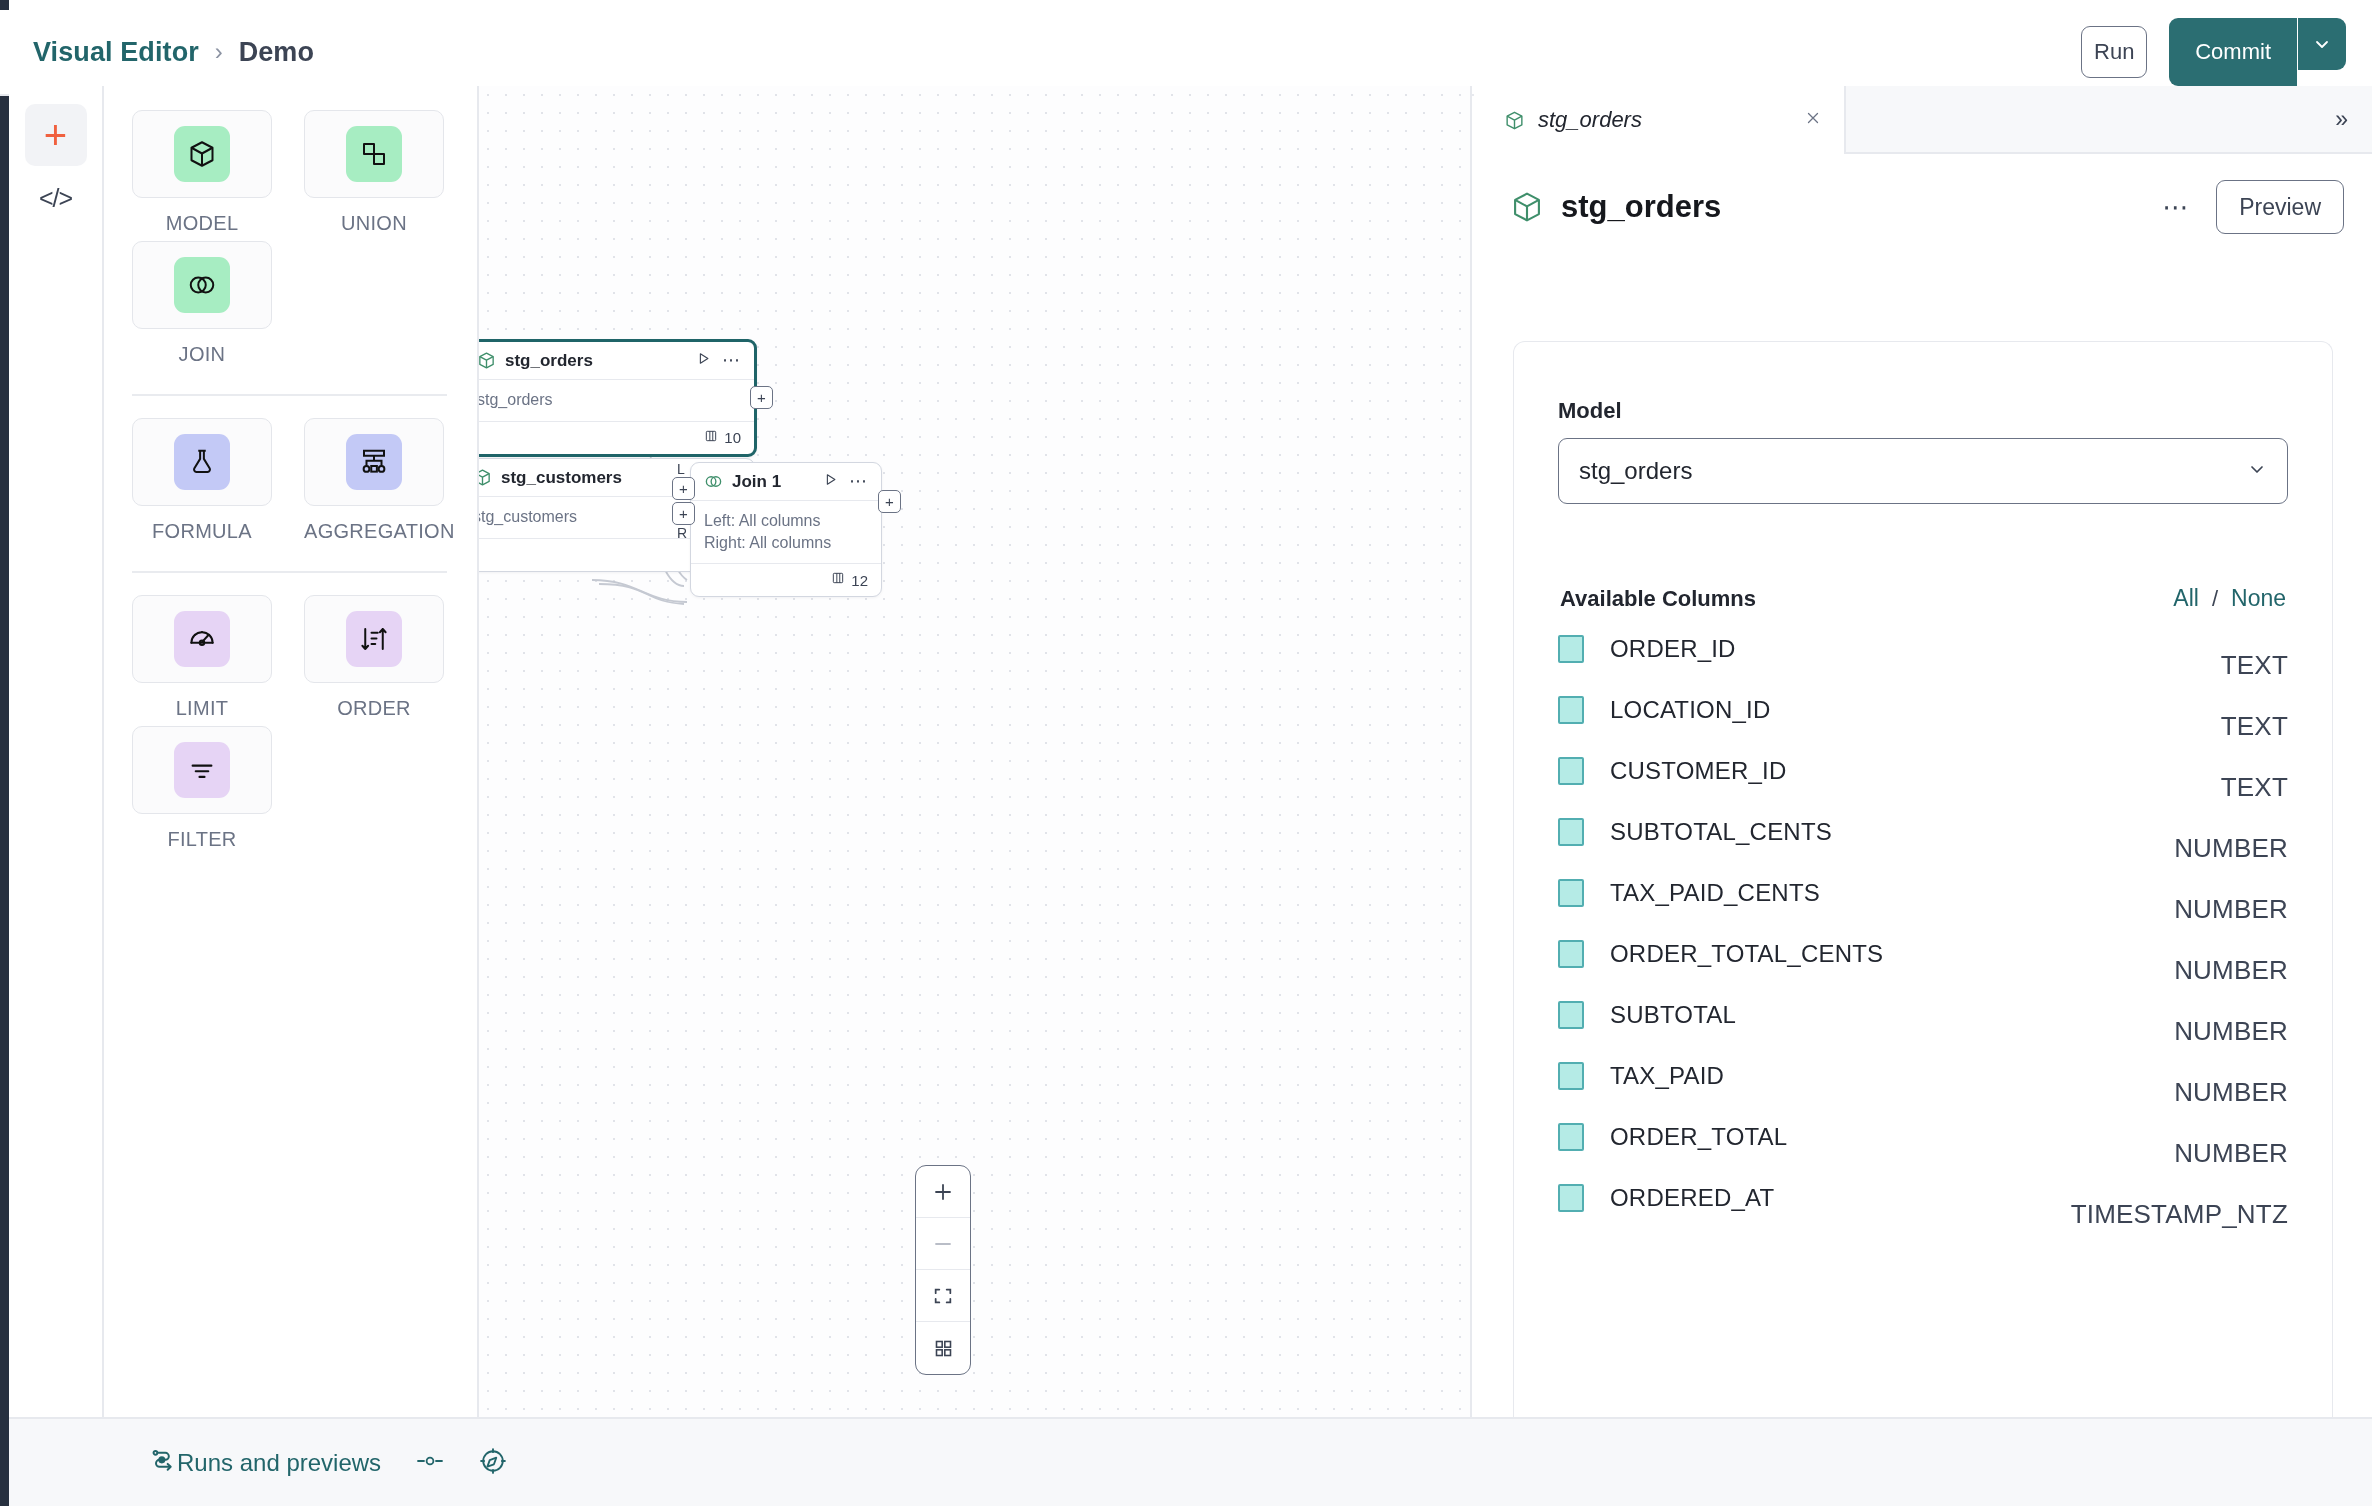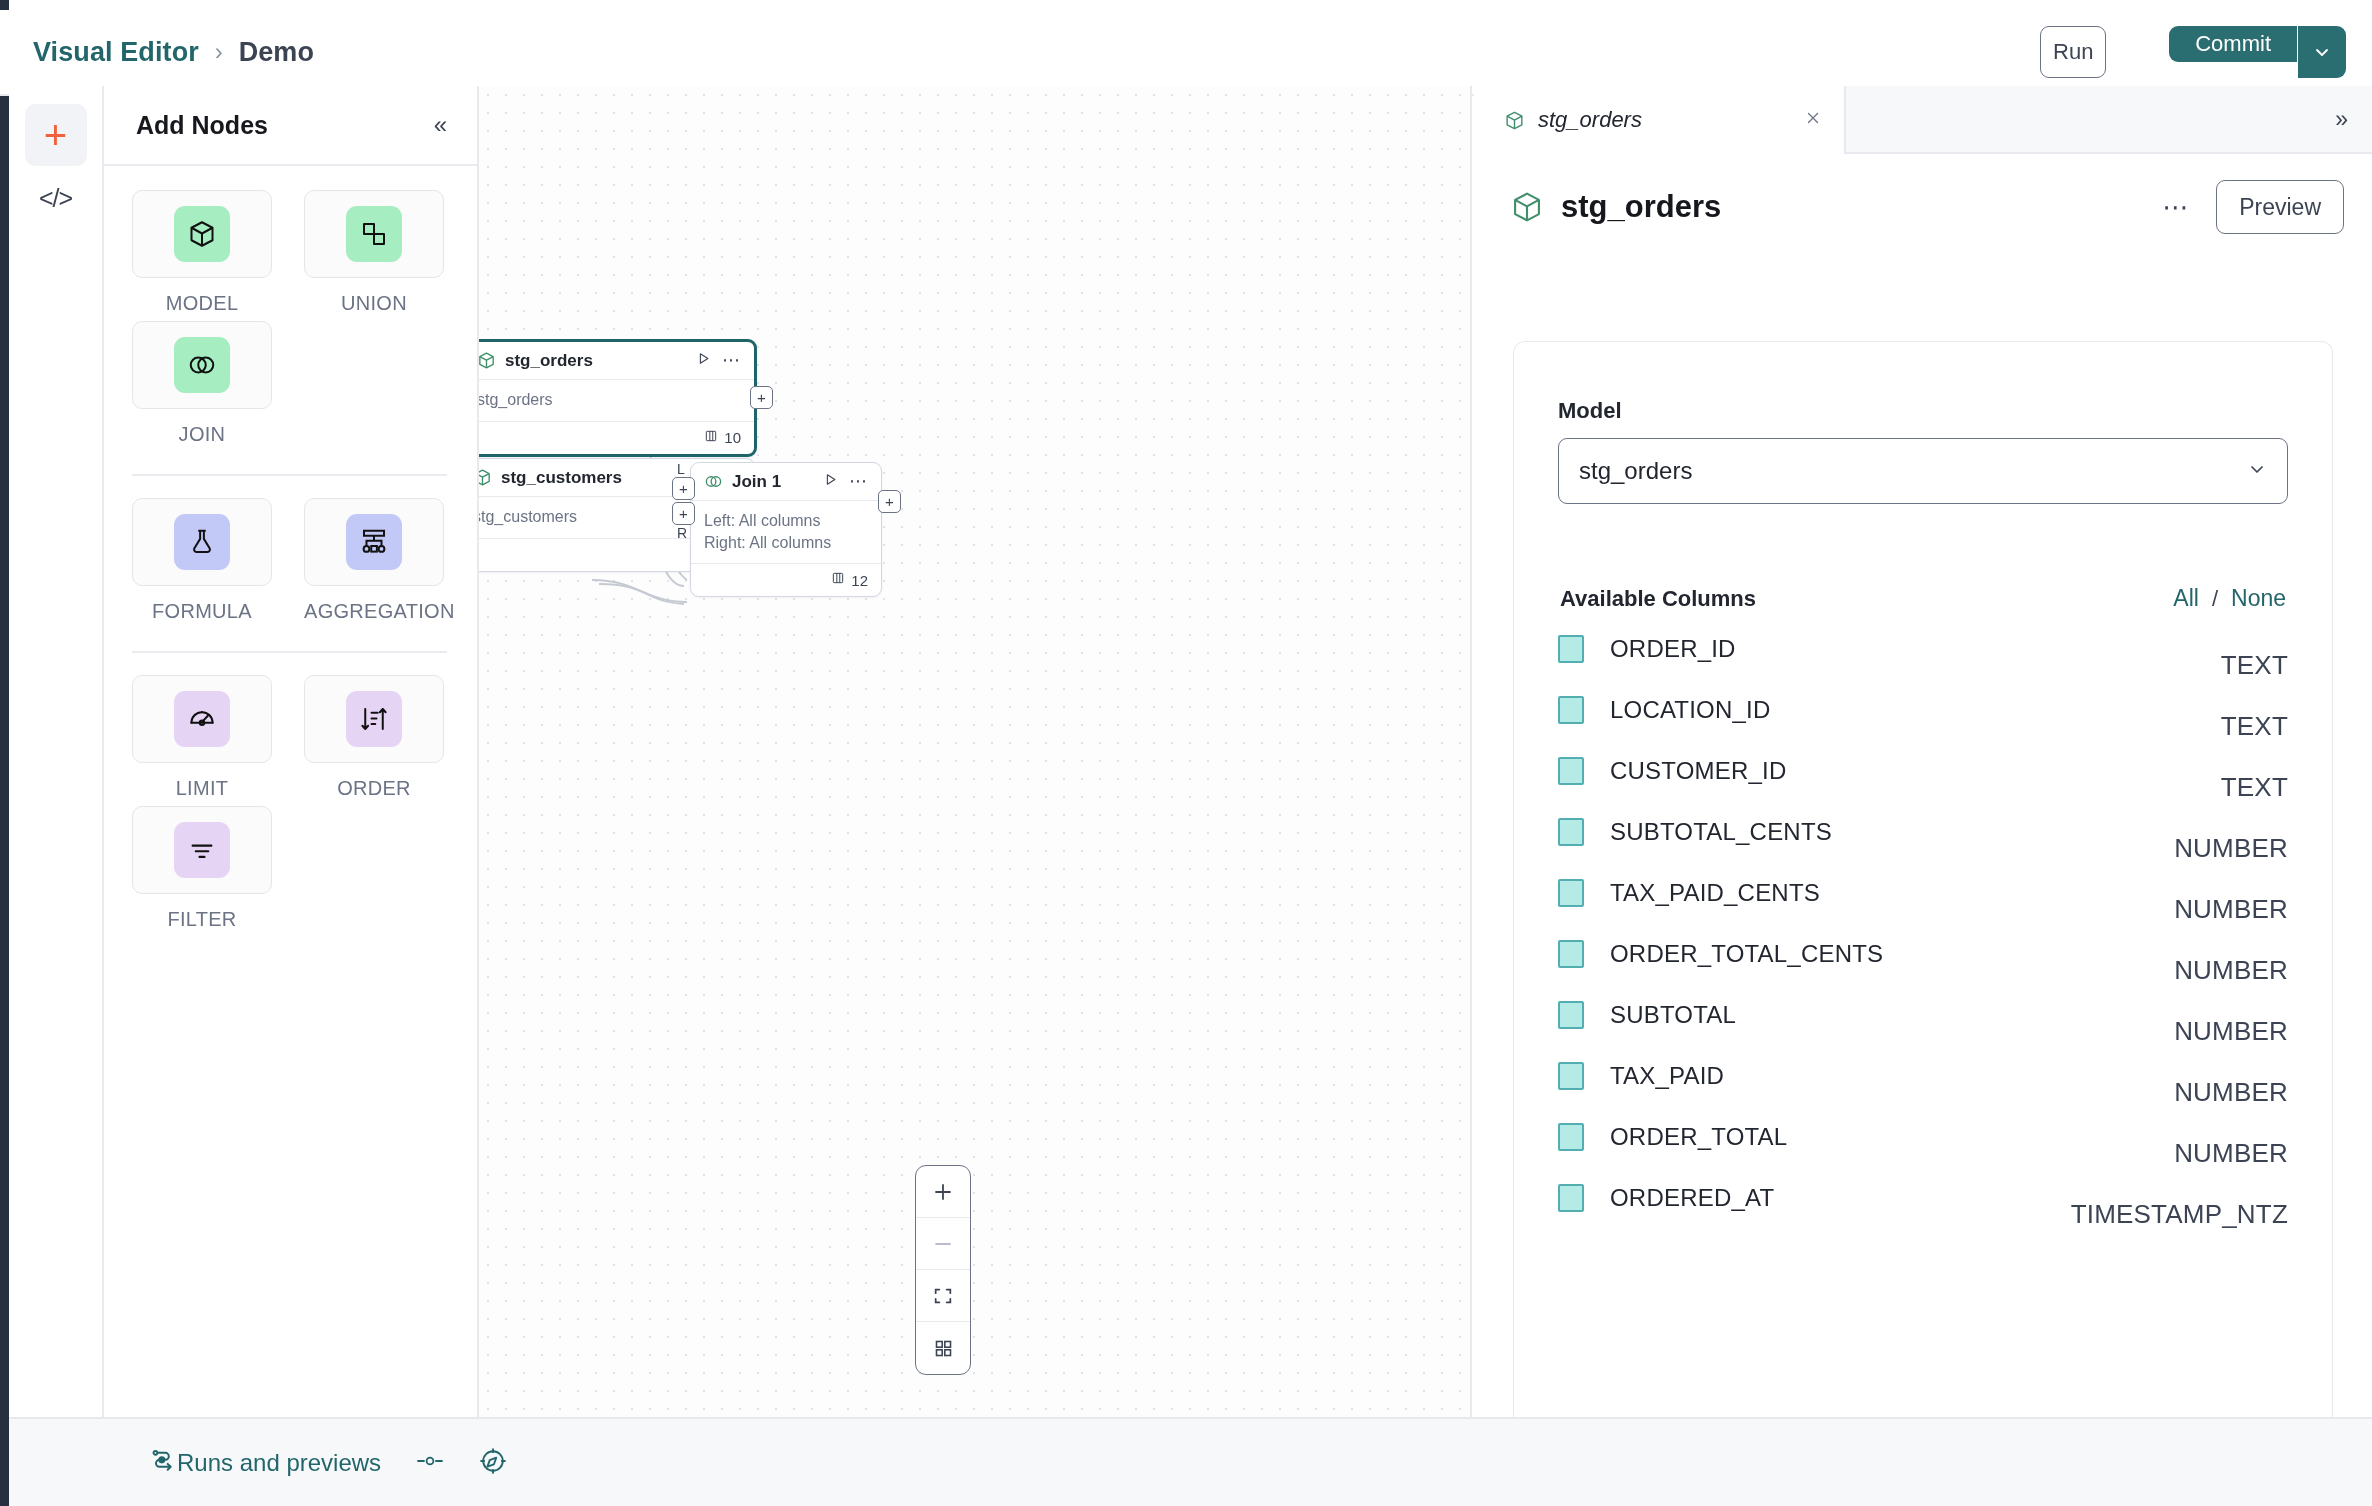--- a/index.html
+++ b/index.html
@@ -31,25 +31,24 @@
   .crumb-cur { font-size: 27px; font-weight: bold; color: #3c4454; }
 
   .topright { margin-left: auto; display: flex; align-items: center; margin-right: 26px; }
   .btn-run {
     width: 66px; height: 52px; border: 1.6px solid #6b7385; border-radius: 9px;
     background: #fff; color: #3c4454; font-size: 22px;
     display: flex; align-items: center; justify-content: center; cursor: pointer;
   }
   .commit-group { display: flex; margin-left: 22px; }
   .btn-commit {
-    height: 36px; padding: 0 26px; background: #2b6e72; color: #fff;
+    height: 68px; padding: 0 26px; background: #2b6e72; color: #fff;
     font-size: 22px; border-radius: 9px 0 0 9px;
     display: flex; align-items: center; justify-content: center; cursor: pointer;
     border-right: 1.5px solid #ffffff;
-    margin-left: 41px;
   }
   .btn-commit-caret {
     height: 52px; width: 48px; background: #2b6e72; color: #fff;
     border-radius: 0 9px 9px 0;
     display: flex; align-items: center; justify-content: center; cursor: pointer;
   }
 
   
   #rail {
     position: absolute; left: 9px; top: 86px; width: 95px; height: 1420px;
@@ -235,24 +234,20 @@
 </div>
 
 <div id="rail">
   <div class="rail-btn active">
     <span class="rail-plus">+</span>
   </div>
   <div class="rail-code">&lt;/&gt;</div>
 </div>
 
 <div id="addnodes">
-  <div id="addnodes-head">
-    <span id="addnodes-title">Add Nodes</span>
-    <span id="addnodes-collapse">«</span>
-  </div>
 
   <div class="node-grid">
     <div class="node-cell">
       <div class="node-tile">
         <div class="node-sq sq-green">
           <svg width="30" height="30" viewBox="0 0 24 24" fill="none" stroke="#111" stroke-width="1.6" stroke-linejoin="round">
               <path d="M12 2.6 20.4 7v10L12 21.4 3.6 17V7z"></path>
               <path d="M3.6 7 12 11.6 20.4 7M12 11.6v9.8"></path>
             </svg>
         </div>

